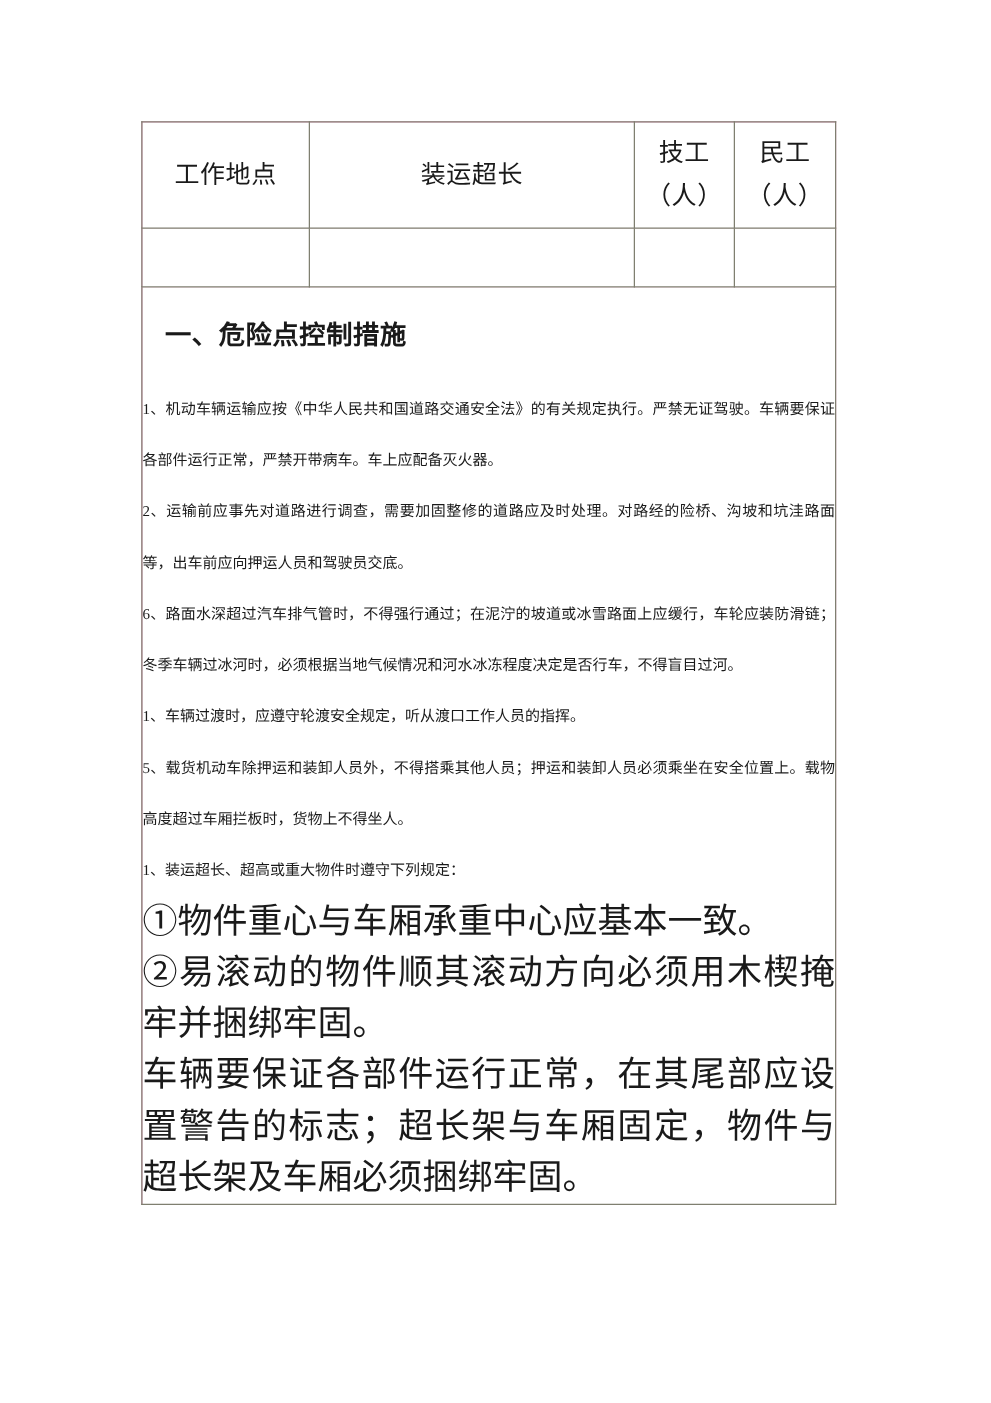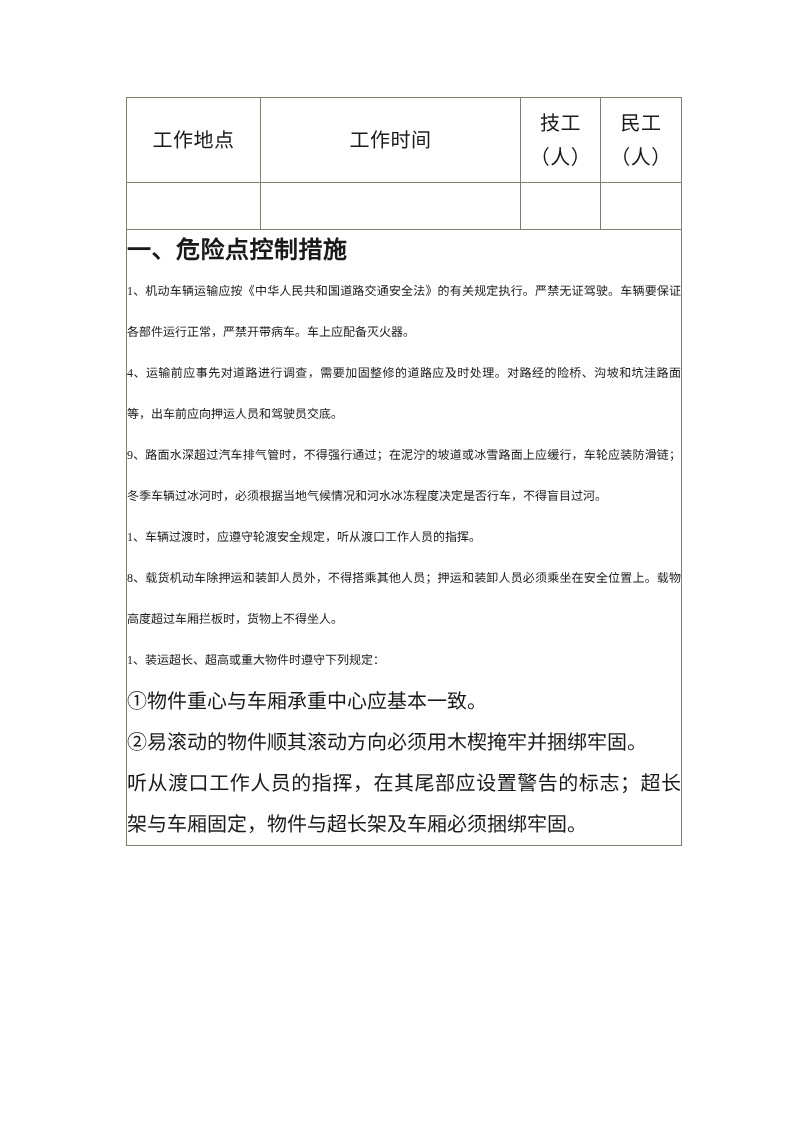--- a/index.html
+++ b/index.html
@@ -22,21 +22,21 @@
     left: 0;
     top: 0;
     width: 793px;
     height: 1122px;
     box-sizing: border-box;
   }
 
   
   .doc-table {
     position: absolute;
-    left: 126px;
+    left: 113px;
     top: 97px;
     width: 555px;
     border-collapse: collapse;
     table-layout: fixed;
     background: #f9a8d4;
   }
   .doc-table td {
     border: 1px solid #7f7f70;
     padding: 0;
     vertical-align: middle;
@@ -69,37 +69,37 @@
   .body-wrap {
     font-size: 20px;
     line-height: 41px;
     color: #1a1a1a;
     text-align: justify;
     text-justify: inter-ideograph;
   }
 
   .sec-heading {
     font-weight: bold;
-    font-size: 24px;
+    font-size: 21px;
     line-height: 41px;
-    margin: 0;
+    margin: 18px;
     letter-spacing: 0.5px;
   }
 
   .para {
     margin: 0;
     font-size: 12px;
     line-height: 41px;
     text-align: justify;
     text-justify: inter-ideograph;
   }
 
   .sub-para {
     margin: 0;
-    font-size: 20px;
+    font-size: 28px;
     line-height: 41px;
     text-align: justify;
     text-justify: inter-ideograph;
   }
 
   
   col.c1 { width: 134px; }
   col.c2 { width: 260px; }
   col.c3 { width: 80px; }
   col.c4 { width: 81px; }
@@ -115,21 +115,21 @@
       <col class="c2">
       <col class="c3">
       <col class="c4">
     </colgroup>
     <tbody>
       <tr>
         <td class="hdr-cell">
           <span class="l1">工作地点</span>
         </td>
         <td class="hdr-cell">
-          <span class="l1">工作时间</span>
+          <span class="l1">装运超长</span>
         </td>
         <td class="hdr-cell">
           <span class="l1">技工</span>
           <span class="l2">（人）</span>
         </td>
         <td class="hdr-cell">
           <span class="l1">民工</span>
           <span class="l2">（人）</span>
         </td>
       </tr>
@@ -141,29 +141,29 @@
         <td class="blank-cell"></td>
       </tr>
 
       <tr>
         <td class="content-cell" colspan="4">
           <div class="body-wrap">
 
             <p class="sec-heading">一、危险点控制措施</p>
 
             <p class="para">1、机动车辆运输应按《中华人民共和国道路交通安全法》的有关规定执行。严禁无证驾驶。车辆要保证各部件运行正常，严禁开带病车。车上应配备灭火器。</p>
-            <p class="para">4、运输前应事先对道路进行调查，需要加固整修的道路应及时处理。对路经的险桥、沟坡和坑洼路面等，出车前应向押运人员和驾驶员交底。</p>
-            <p class="para">9、路面水深超过汽车排气管时，不得强行通过；在泥泞的坡道或冰雪路面上应缓行，车轮应装防滑链；冬季车辆过冰河时，必须根据当地气候情况和河水冰冻程度决定是否行车，不得盲目过河。</p>
+            <p class="para">2、运输前应事先对道路进行调查，需要加固整修的道路应及时处理。对路经的险桥、沟坡和坑洼路面等，出车前应向押运人员和驾驶员交底。</p>
+            <p class="para">6、路面水深超过汽车排气管时，不得强行通过；在泥泞的坡道或冰雪路面上应缓行，车轮应装防滑链；冬季车辆过冰河时，必须根据当地气候情况和河水冰冻程度决定是否行车，不得盲目过河。</p>
             <p class="para">1、车辆过渡时，应遵守轮渡安全规定，听从渡口工作人员的指挥。</p>
-            <p class="para">8、载货机动车除押运和装卸人员外，不得搭乘其他人员；押运和装卸人员必须乘坐在安全位置上。载物高度超过车厢拦板时，货物上不得坐人。</p>
+            <p class="para">5、载货机动车除押运和装卸人员外，不得搭乘其他人员；押运和装卸人员必须乘坐在安全位置上。载物高度超过车厢拦板时，货物上不得坐人。</p>
             <p class="para">1、装运超长、超高或重大物件时遵守下列规定：</p>
 
             <p class="sub-para">①物件重心与车厢承重中心应基本一致。</p>
             <p class="sub-para">②易滚动的物件顺其滚动方向必须用木楔掩牢并捆绑牢固。</p>
-            <p class="sub-para">听从渡口工作人员的指挥，在其尾部应设置警告的标志；超长架与车厢固定，物件与超长架及车厢必须捆绑牢固。</p>
+            <p class="sub-para">车辆要保证各部件运行正常，在其尾部应设置警告的标志；超长架与车厢固定，物件与超长架及车厢必须捆绑牢固。</p>
 
           </div>
         </td>
       </tr>
     </tbody>
   </table>
 
 </div>
 
 </body></html>

